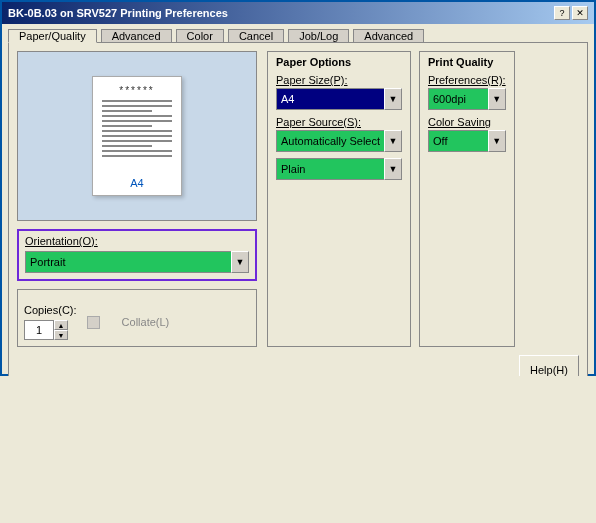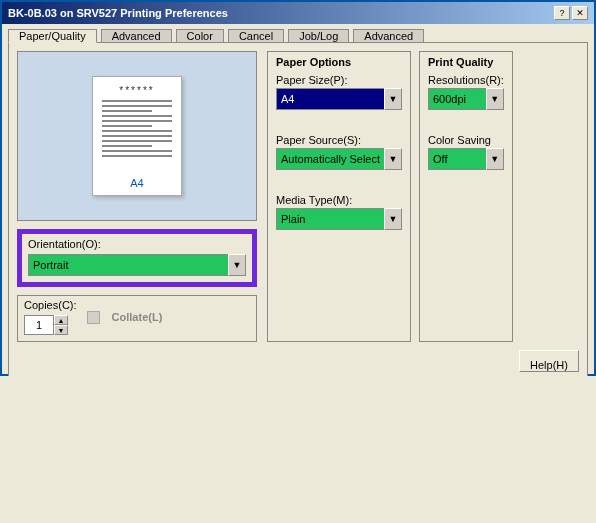--- a/index.html
+++ b/index.html
@@ -131,50 +131,52 @@
       background: #888;
     }
     .paper-line.short { width: 50px; }
     .paper-label {
       position: absolute;
       bottom: 6px;
       color: #0055bb;
       font-size: 11px;
     }
     .orientation-group {
-      border: 5px solid #6d28d9;
+      border: 2px solid #6d28d9;
       padding: 4px 6px 6px 6px;
+      text-decoration: underline;
     }
     .group-label {
       font-size: 11px;
       margin-bottom: 4px;
     }
     .copies-group {
       border: 1px solid #888;
-      padding: 3px 6px 6px 6px;
+      padding: 14px 6px 6px 6px;
       display: flex;
       gap: 10px;
     }
     
     .right-panel {
       flex: 1;
       display: flex;
       gap: 8px;
     }
     .options-group {
       border: 1px solid #888;
       padding: 4px 8px 8px 8px;
     }
     .options-group-title {
       font-size: 11px;
       font-weight: bold;
       margin-bottom: 6px;
     }
     .field-row {
-      margin-bottom: 24px;
+      margin-bottom: 6px;
+      text-decoration: underline;
     }
     .field-label {
       font-size: 11px;
       margin-bottom: 2px;
       display: block;
     }
     .select-wrapper {
       position: relative;
       display: inline-block;
       width: 100%;
@@ -248,22 +250,21 @@
       font-size: 7px;
       display: flex;
       align-items: center;
       justify-content: center;
       cursor: pointer;
       line-height: 1;
     }
     .collate-wrapper {
       display: flex;
       align-items: center;
-      gap: 12px;
-      font-weight: bold;
+      gap: 22px;
     }
     .checkbox-disabled {
       width: 13px;
       height: 13px;
       border: 1px solid #aaa;
       background: #d4d0c8;
     }
     .label-disabled {
       color: #888;
     }
@@ -372,35 +373,34 @@
             <span class="field-label">Paper Source(S):</span>
             <div class="select-wrapper">
               <select class="select-box">
                 <option>Automatically Select</option>
               </select>
               <div class="select-arrow">▼</div>
             </div>
           </div>
 
           <div class="field-row">
-            <span class="field-label">Media Type(M):</span>
             <div class="select-wrapper">
               <select class="select-box">
                 <option>Plain</option>
               </select>
               <div class="select-arrow">▼</div>
             </div>
           </div>
         </div>
 
         <div class="options-group">
           <div class="options-group-title">Print Quality</div>
 
           <div class="field-row">
-            <span class="field-label">Resolutions(R):</span>
+            <span class="field-label">Preferences(R):</span>
             <div class="select-wrapper">
               <select class="select-box">
                 <option>600dpi</option>
               </select>
               <div class="select-arrow">▼</div>
             </div>
           </div>
 
           <div class="field-row">
             <span class="field-label">Color Saving</span>

